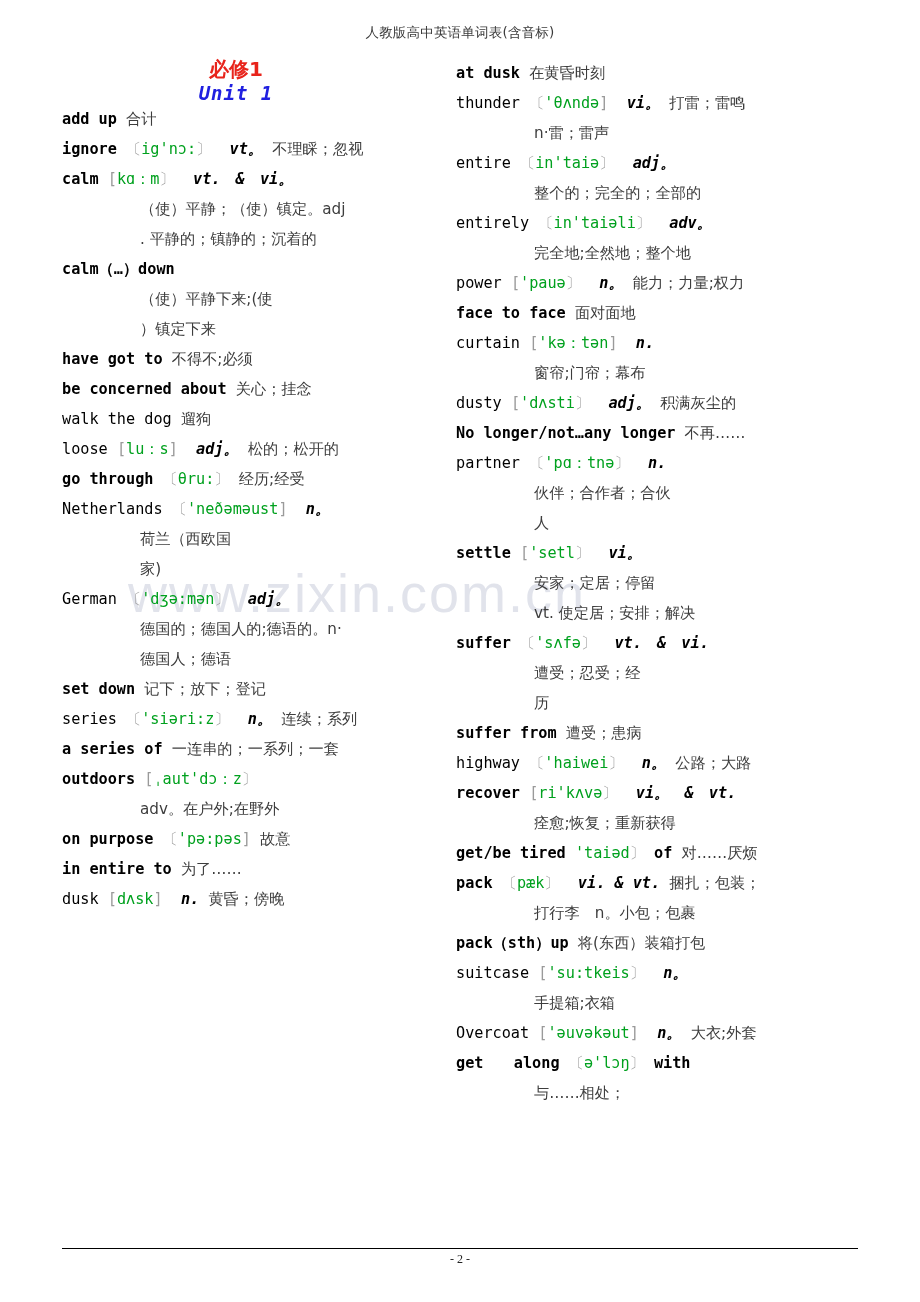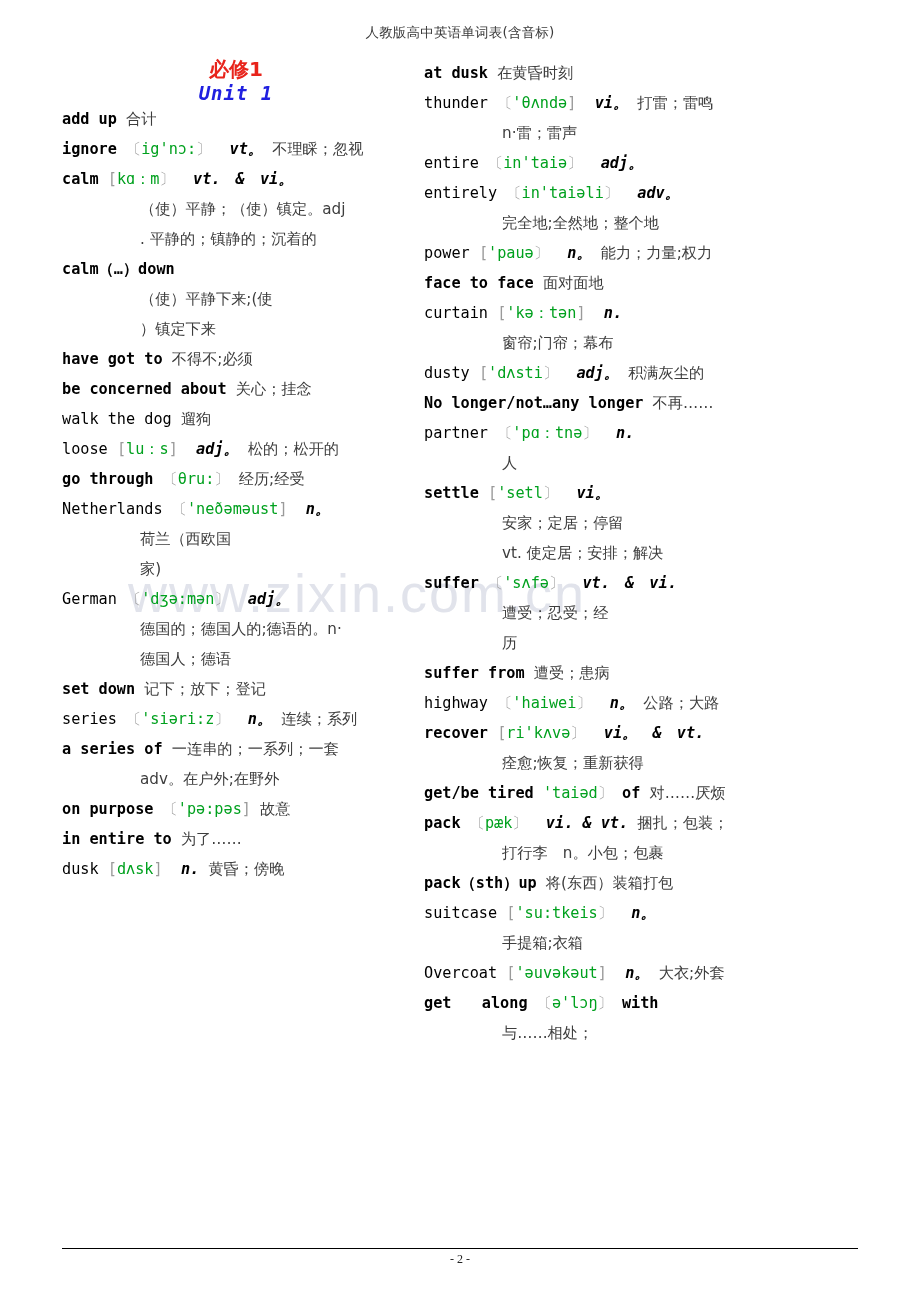--- a/index.html
+++ b/index.html
@@ -25,21 +25,21 @@
     font-family:"Liberation Sans",sans-serif;
     font-size:54px;font-weight:400;letter-spacing:2px;
     color:#dcdfe8;opacity:.85;
     white-space:nowrap;pointer-events:none;
     z-index:0;
   }
 
   
   .columns{
     position:absolute;top:58px;left:0;width:920px;
-    display:flex;z-index:2;
+    display:flex;z-index:2;gap:32px;
   }
   .col{box-sizing:border-box;}
   .col-left{width:410px;padding-left:62px;}
   .col-right{width:460px;padding-left:14px;}
 
   .col-title{
     text-align:center;font-weight:bold;line-height:1.18;
   }
   .t-red{color:#e8241b;font-size:20px;font-family:"DejaVu Sans","Liberation Sans",sans-serif;}
   .t-blue{color:#2020e0;font-size:19px;font-style:italic;font-weight:bold;
@@ -135,20 +135,21 @@
           <div>
             <div class="ln"><span class="w">set down</span> <span class="cn">记下；放下；登记</span></div>
           </div>
           <div>
             <div class="ln"><span class="wl">series</span> <span><span class="brk">〔</span><span class="ph">'siəri:z</span><span class="brk">〕</span></span>  <span class="pos">n。</span> <span class="cn">连续；系列</span></div>
           </div>
           <div>
             <div class="ln"><span class="w">a series of</span> <span class="cn">一连串的；一系列；一套</span></div>
           </div>
           <div>
+            <div class="ln"><span class="w">outdoors</span> <span><span class="brk">[</span><span class="ph">ˌaut'dɔ：z</span><span class="brk">〕</span></span></div>
             <div class="ln ch indent-2"><span class="cn">adv。在户外;在野外</span></div>
           </div>
           <div>
             <div class="ln"><span class="w">on purpose</span> <span><span class="brk">〔</span><span class="ph">'pə:pəs</span><span class="brk">]</span></span> <span class="cn">故意</span></div>
           </div>
           <div>
             <div class="ln"><span class="w">in entire to</span> <span class="cn">为了……</span></div>
           </div>
           <div>
             <div class="ln"><span class="wl">dusk</span> <span><span class="brk">[</span><span class="ph">dʌsk</span><span class="brk">]</span></span>  <span class="pos">n.</span> <span class="cn">黄昏；傍晚</span></div>
@@ -160,20 +161,21 @@
       <div id="right-entries">
           <div>
             <div class="ln"><span class="w">at dusk</span> <span class="cn">在黄昏时刻</span></div>
           </div>
           <div>
             <div class="ln"><span class="wl">thunder</span> <span><span class="brk">〔</span><span class="ph">'θʌndə</span><span class="brk">]</span></span>  <span class="pos">vi。</span> <span class="cn">打雷；雷鸣</span></div>
             <div class="ln ch indent-2"><span class="cn">n·雷；雷声</span></div>
           </div>
           <div>
             <div class="ln"><span class="wl">entire</span> <span><span class="brk">〔</span><span class="ph">in'taiə</span><span class="brk">〕</span></span>  <span class="pos">adj。</span></div>
+            <div class="ln ch indent-2"><span class="cn">整个的；完全的；全部的</span></div>
           </div>
           <div>
             <div class="ln"><span class="wl">entirely</span> <span><span class="brk">〔</span><span class="ph">in'taiəli</span><span class="brk">〕</span></span>  <span class="pos">adv。</span></div>
             <div class="ln ch indent-2"><span class="cn">完全地;全然地；整个地</span></div>
           </div>
           <div>
             <div class="ln"><span class="wl">power</span> <span><span class="brk">[</span><span class="ph">'pauə</span><span class="brk">〕</span></span>  <span class="pos">n。</span> <span class="cn">能力；力量;权力</span></div>
           </div>
           <div>
             <div class="ln"><span class="w">face to face</span> <span class="cn">面对面地</span></div>
@@ -183,20 +185,21 @@
             <div class="ln ch indent-2"><span class="cn">窗帘;门帘；幕布</span></div>
           </div>
           <div>
             <div class="ln"><span class="wl">dusty</span> <span><span class="brk">[</span><span class="ph">'dʌsti</span><span class="brk">〕</span></span>  <span class="pos">adj。</span> <span class="cn">积满灰尘的</span></div>
           </div>
           <div>
             <div class="ln"><span class="w">No longer/not…any longer</span> <span class="cn">不再……</span></div>
           </div>
           <div>
             <div class="ln"><span class="wl">partner</span> <span><span class="brk">〔</span><span class="ph">'pɑ：tnə</span><span class="brk">〕</span></span>  <span class="pos">n.</span></div>
+            <div class="ln ch indent-2"><span class="cn">伙伴；合作者；合伙</span></div>
             <div class="ln ch indent-2"><span class="cn">人</span></div>
           </div>
           <div>
             <div class="ln"><span class="w">settle</span> <span><span class="brk">[</span><span class="ph">'setl</span><span class="brk">〕</span></span>  <span class="pos">vi。</span></div>
             <div class="ln ch indent-2"><span class="cn">安家；定居；停留</span></div>
             <div class="ln ch indent-2"><span class="cn">vt. 使定居；安排；解决</span></div>
           </div>
           <div>
             <div class="ln"><span class="w">suffer</span> <span><span class="brk">〔</span><span class="ph">'sʌfə</span><span class="brk">〕</span></span>  <span class="pos">vt.　&amp;　vi.</span></div>
             <div class="ln ch indent-2"><span class="cn">遭受；忍受；经</span></div>

